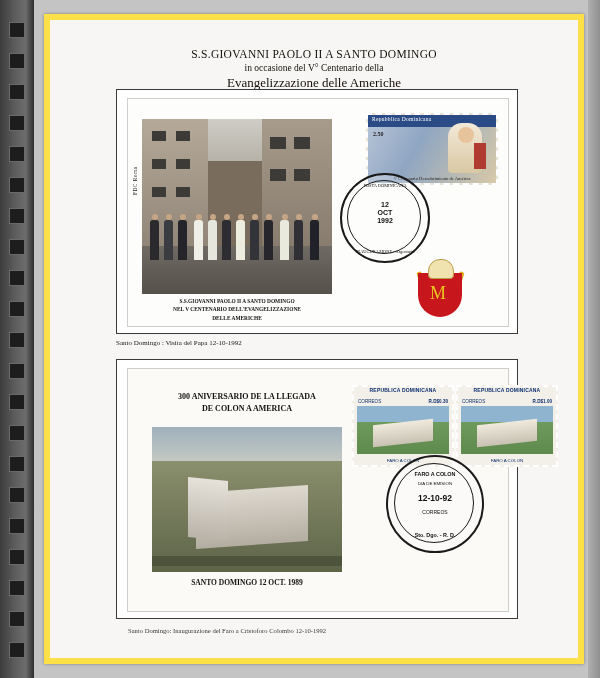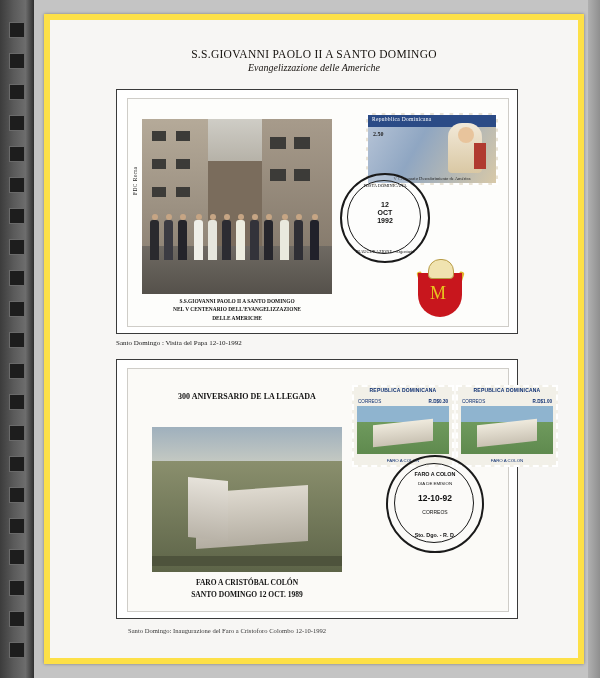--- a/index.html
+++ b/index.html
@@ -68,23 +68,22 @@
   .heading .l1 {
     font-size: 11.5px;
     letter-spacing: 0.3px;
     font-family: "Liberation Serif", serif;
   }
   .heading .l2 {
     font-size: 9.5px;
     margin-top: 3px;
   }
   .heading .l3 {
-    font-size: 10px;
+    font-size: 13px;
     margin-top: 2px;
-    font-style: italic;
   }
   
   .panel1 {
     position: absolute;
     left: 72px; top: 75px;
     width: 400px; height: 243px;
     background: #ffffff;
     border: 1px solid #3a3a3a;
   }
   .cover1 {
@@ -403,20 +402,21 @@
       <div class="hole" style="top:589px"></div>
       <div class="hole" style="top:620px"></div>
     </div>
   </div>
 
   <div class="sheet">
     <div class="sheet-inner"></div>
 
     <div class="heading">
       <div class="l1">S.S.GIOVANNI PAOLO II A SANTO DOMINGO</div>
+      <div class="l2">in occasione del V° Centenario della</div>
       <div class="l3">Evangelizzazione delle Americhe</div>
     </div>
 
     <div class="panel1">
       <div class="cover1">
 
         <div class="photo1">
           <div class="sky"></div>
           <div class="bldg-left"></div>
           <div class="bldg-right"></div>
@@ -513,32 +513,32 @@
       </div>
     </div>
 
     <div class="caption1">Santo Domingo : Visita del Papa 12-10-1992</div>
 
     <div class="panel2">
       <div class="cover2">
 
         <div class="c2-title">
           <div>300 ANIVERSARIO DE LA LLEGADA</div>
+          <div>DE COLON A AMERICA</div>
         </div>
 
         <div class="photo2">
           <div class="p2-sky"></div>
           <div class="p2-ground"></div>
           <div class="p2-mon"></div>
           <div class="p2-mon2"></div>
           <div class="p2-road"></div>
         </div>
 
         <div class="c2-caption">
-          <div>FARO A CRISTÓBAL COLÓN</div>
           <div>SANTO DOMINGO 12 OCT. 1989</div>
         </div>
 
         <div class="stamp2 a">
           <div class="s-head">REPUBLICA DOMINICANA</div>
           <div class="s-sub">CORREOS</div>
           <div class="s-val">R.D$0.30</div>
           <div class="s-img">
             <div class="s-mon"></div>
           </div>

